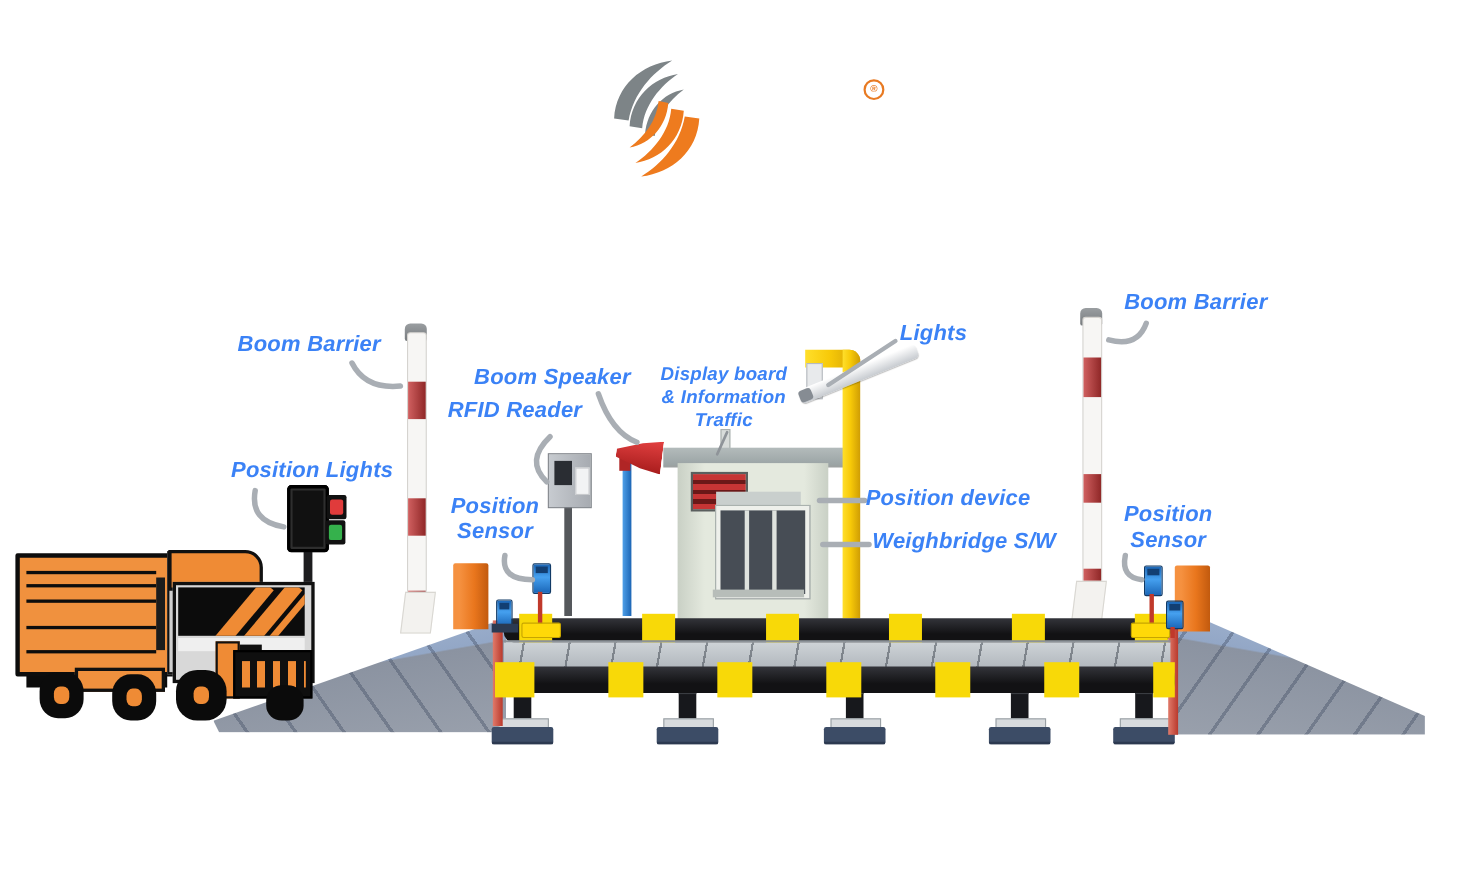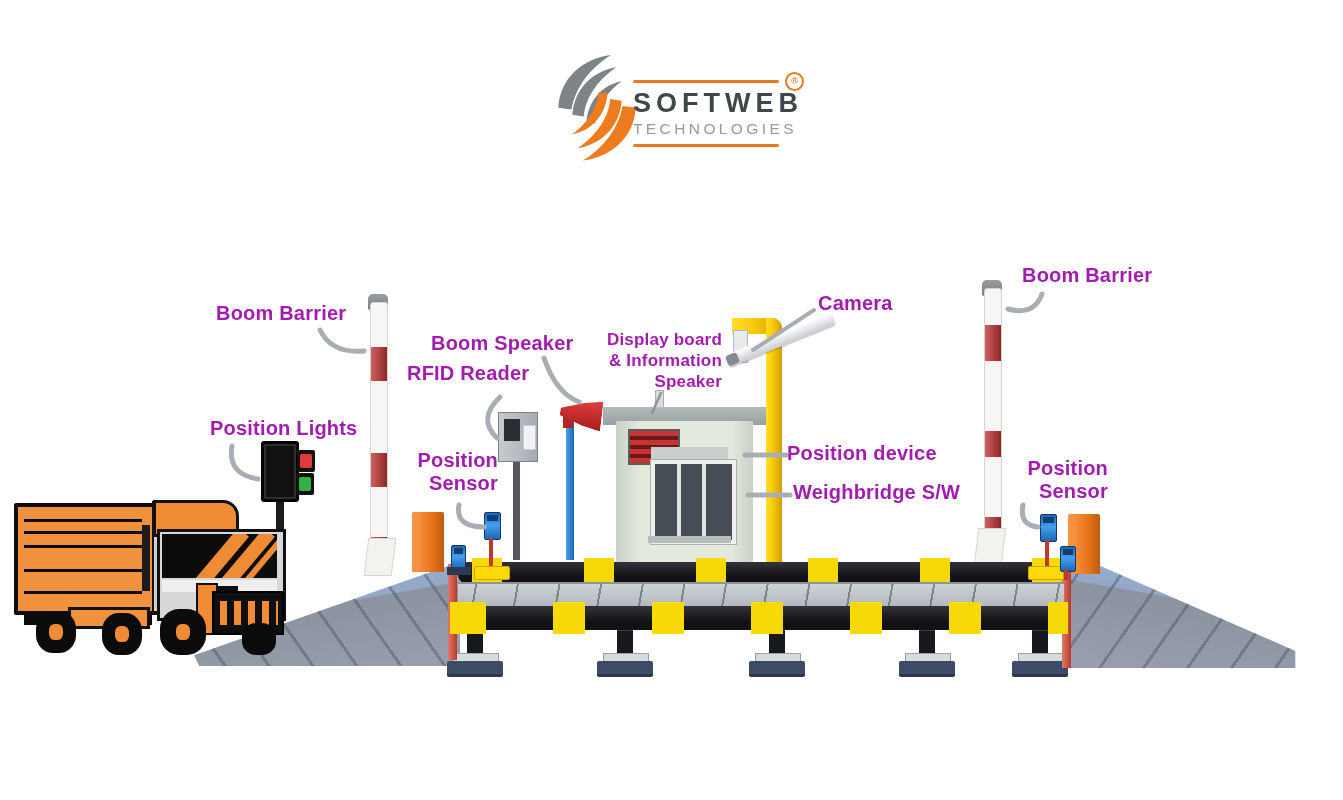--- a/index.html
+++ b/index.html
@@ -1,23 +1,23 @@
 <!DOCTYPE html>
 <html><head>
 <meta charset="utf-8">
 <style>
   html,body{margin:0;padding:0;background:#fff;}
   .stage{position:relative;width:1343px;height:800px;background:#ffffff;overflow:hidden;
          font-family:"Liberation Sans",sans-serif;}
   .abs{position:absolute;}
 
   
-  .lbl{position:absolute;font-weight:700;font-size:20px;line-height:23px;color:#a21caf;
-       letter-spacing:.2px;white-space:nowrap;z-index:10;}
-  .lbl.center{text-align:right;white-space:normal;}
+  .lbl{position:absolute;font-weight:700;font-size:20px;line-height:23px;color:#3b82f6;
+       letter-spacing:.2px;white-space:nowrap;z-index:10;font-style:italic;}
+  .lbl.center{text-align:center;white-space:normal;}
   .lbl.small{font-size:17px;line-height:21px;}
 
   
   .logo{position:absolute;left:553px;top:48px;width:260px;height:120px;z-index:10;}
   .logo-text{position:absolute;left:80px;top:32px;width:150px;}
   .logo-rule{height:3px;background:#e87a22;border-radius:2px;}
   .logo-brand{font-weight:800;font-size:27px;letter-spacing:5px;color:#3f474a;margin:5px 0 1px 0;}
   .logo-sub{font-weight:400;font-size:15.5px;letter-spacing:3.4px;color:#939c9d;margin:0 0 6px 0;}
   .logo-reg{position:absolute;left:232px;top:24px;width:15px;height:15px;border:2px solid #e87a22;
             border-radius:50%;color:#e87a22;font-size:9px;line-height:15px;text-align:center;font-weight:700;}
@@ -130,26 +130,20 @@
         <path d="M6,64 C8,30 34,8 66,4 C45,17 26,38 21,66 Z"></path>
         <path d="M22,72 C24,42 46,22 72,18 C54,30 37,50 35,74 Z"></path>
         <path d="M38,80 C40,56 56,38 78,34 C62,46 50,62 48,82 Z"></path>
       </g>
       <g fill="#ee7b1e" transform="rotate(180 50 64)">
         <path d="M6,64 C8,30 34,8 66,4 C45,17 26,38 21,66 Z"></path>
         <path d="M22,72 C24,42 46,22 72,18 C54,30 37,50 35,74 Z"></path>
         <path d="M38,80 C40,56 56,38 78,34 C62,46 50,62 48,82 Z"></path>
       </g>
     </svg>
-    <div class="logo-text">
-      <div class="logo-rule" style="width:146px"></div>
-      <div class="logo-brand">SOFTWEB</div>
-      <div class="logo-sub">TECHNOLOGIES</div>
-      <div class="logo-rule" style="width:146px"></div>
-    </div>
     <div class="logo-reg">®</div>
   </div>
 
   <div class="ramp ramp-left"></div>
   <div class="ramp ramp-right"></div>
 
   <div class="cabin abs cabin-mast"></div>
   <div class="cabin abs cabin-roof"></div>
   <div class="cabin abs cabin-body"></div>
   <div class="cabin abs cabin-led"></div>
@@ -314,23 +308,23 @@
   <div class="lbl" style="left:210px;top:417px">Position Lights</div>
   <div class="lbl" style="left:431px;top:332px">Boom Speaker</div>
   <div class="lbl" style="left:407px;top:362px">RFID Reader</div>
   <div class="lbl center" style="left:402px;top:449px;width:96px">
     <span>Position</span><br>
     <span>Sensor</span>
   </div>
   <div class="lbl center small" style="left:594px;top:329px;width:128px">
     <span>Display board</span><br>
     <span>&amp; Information</span><br>
-    <span>Speaker</span>
-  </div>
-  <div class="lbl" style="left:818px;top:292px">Camera</div>
+    <span>Traffic</span>
+  </div>
+  <div class="lbl" style="left:818px;top:292px">Lights</div>
   <div class="lbl" style="left:787px;top:442px">Position device</div>
   <div class="lbl" style="left:793px;top:481px">Weighbridge S/W</div>
   <div class="lbl" style="left:1022px;top:264px">Boom Barrier</div>
   <div class="lbl center" style="left:1016px;top:457px;width:92px">
     <span>Position</span><br>
     <span>Sensor</span>
   </div>
 
 </div>
 

